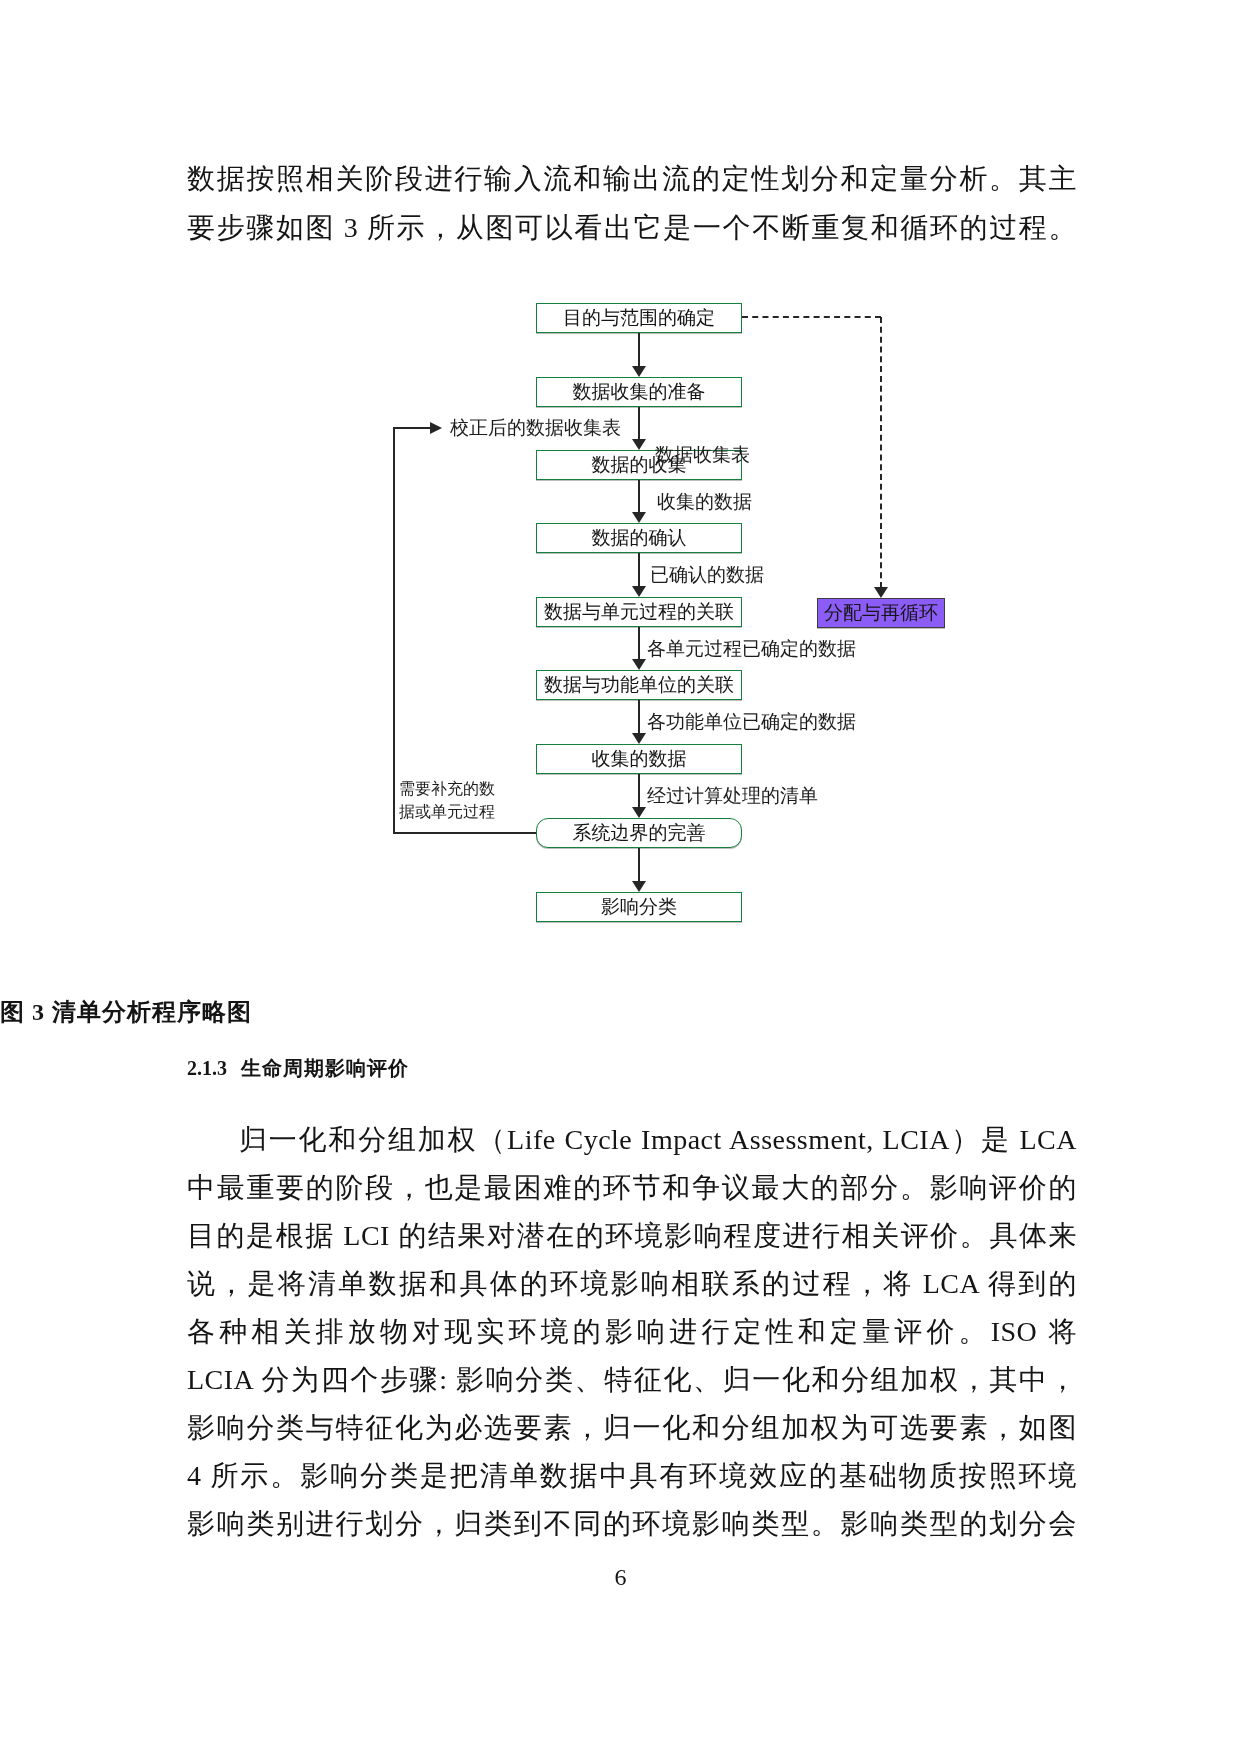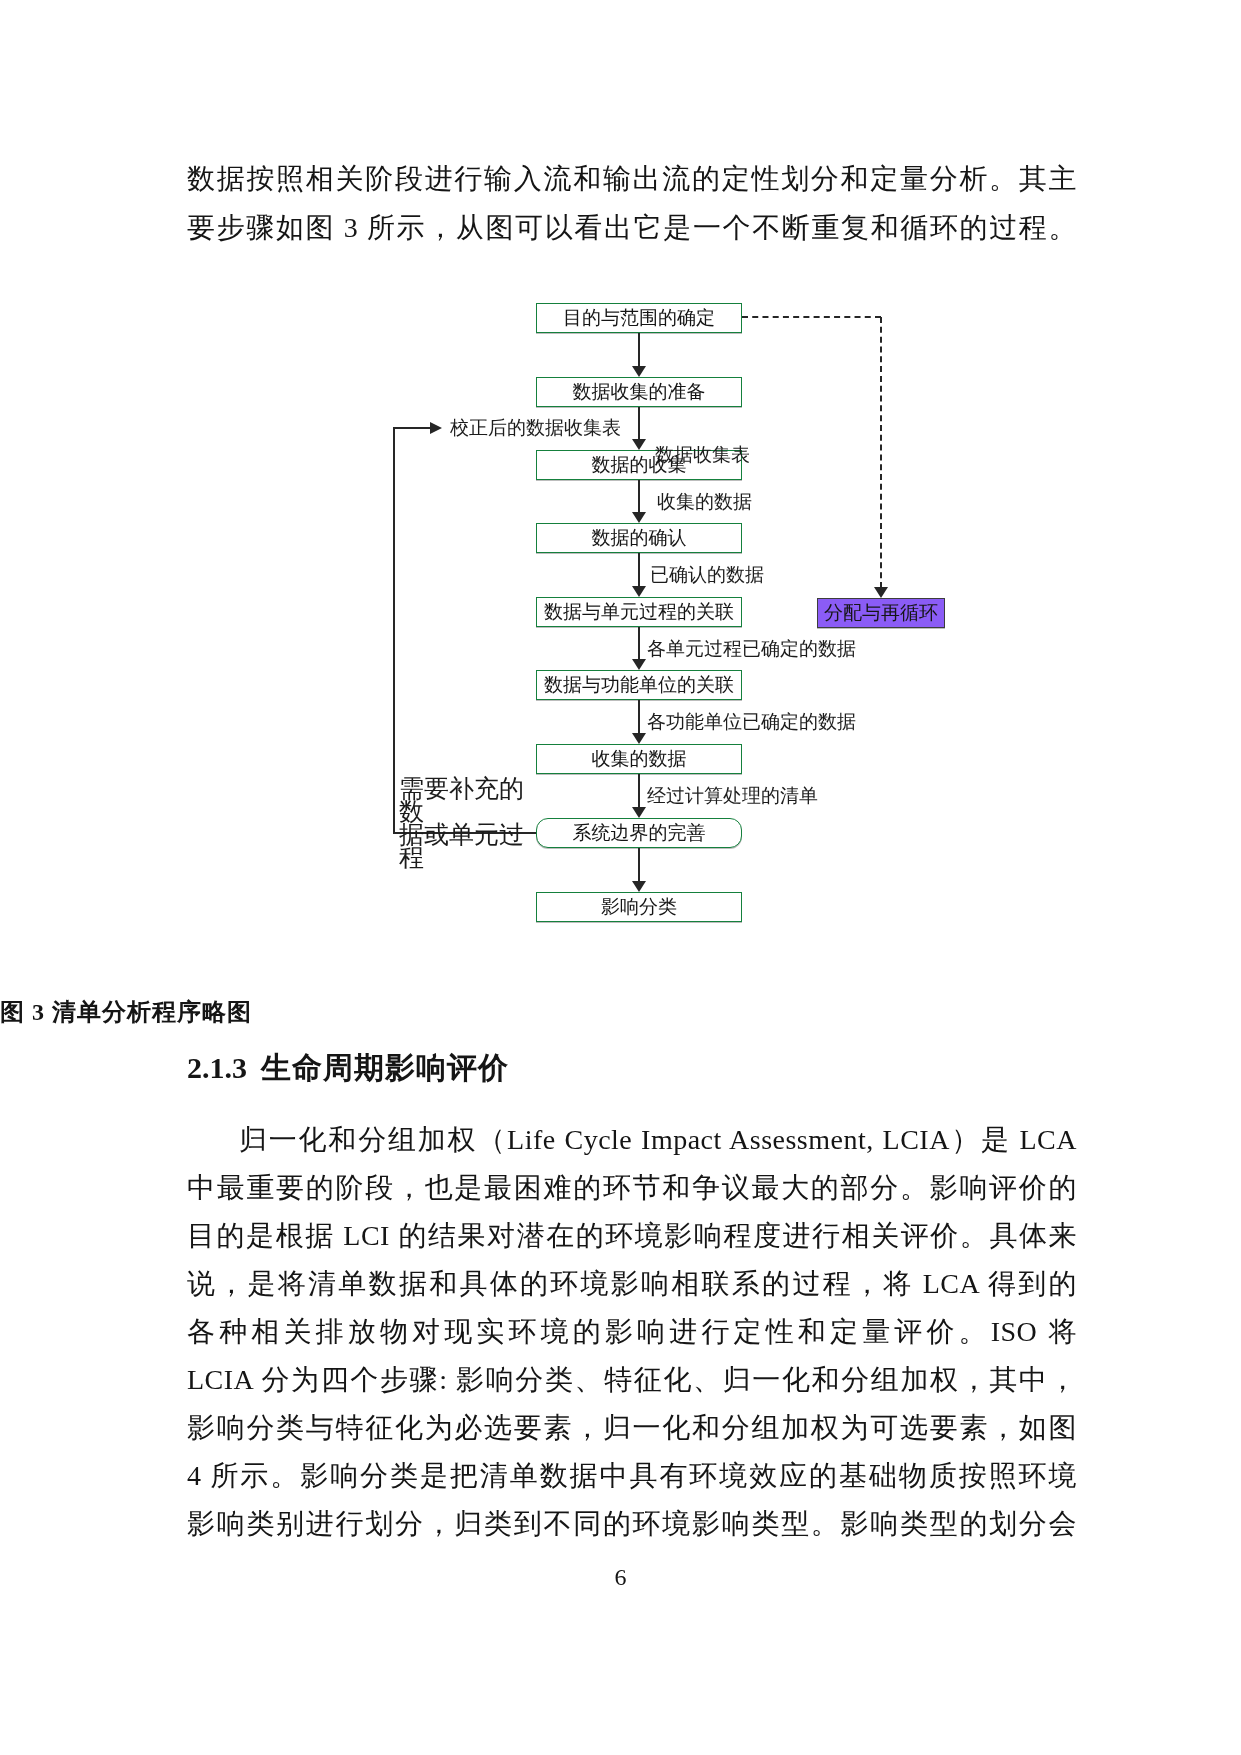--- a/index.html
+++ b/index.html
@@ -18,21 +18,21 @@
     height:48px; line-height:48px; font-size:28px;
     text-align:justify; text-align-last:justify;
     letter-spacing:0.5px;
     white-space:normal; overflow:hidden;
   }
   .intro .pline { height:49px; line-height:49px; }
   .indent { text-indent:52px; }
   
   .heading {
     position:absolute; left:187px; top:1048px;
-    font-size:30px; font-weight:bold; line-height:40px;
+    font-size:20px; font-weight:bold; line-height:40px;
     letter-spacing:1px; white-space:nowrap;
   }
   .heading .num { margin-right:14px; letter-spacing:0; }
   
   .fig { position:absolute; left:0; top:0; width:1241px; height:1050px; }
   .fbox {
     position:absolute; left:536px; width:204px; height:28px;
     border:1px solid #15803d; background:#fff;
     text-align:center; line-height:28px; font-size:19px;
     box-shadow:0 1px 0 #bdbdbd;
@@ -57,21 +57,21 @@
     border-left:12px solid #262626;
   }
   .dash-h { position:absolute; left:742px; top:316px; width:139px; height:0; border-top:2px dashed #262626; }
   .dash-v { position:absolute; left:880px; top:317px; width:0; height:271px; border-left:2px dashed #262626; }
   .flabel {
     position:absolute; font-size:19px; line-height:24px;
     white-space:nowrap; color:#1c1c1c;
   }
   .fnote {
     position:absolute; left:399px; top:777px; width:126px;
-    font-size:25px; line-height:23px; white-space:pre-line; color:#1c1c1c;
+    font-size:16px; line-height:23px; white-space:pre-line; color:#1c1c1c;
   }
   .caption {
     position:absolute; left:0; top:996px; width:1182px;
     text-align:left; font-size:24px; font-weight:bold; letter-spacing:1px;
   }
   .pageno {
     position:absolute; left:0; top:1564px; width:1241px;
     text-align:center; font-size:24px;
   }
 </style>

